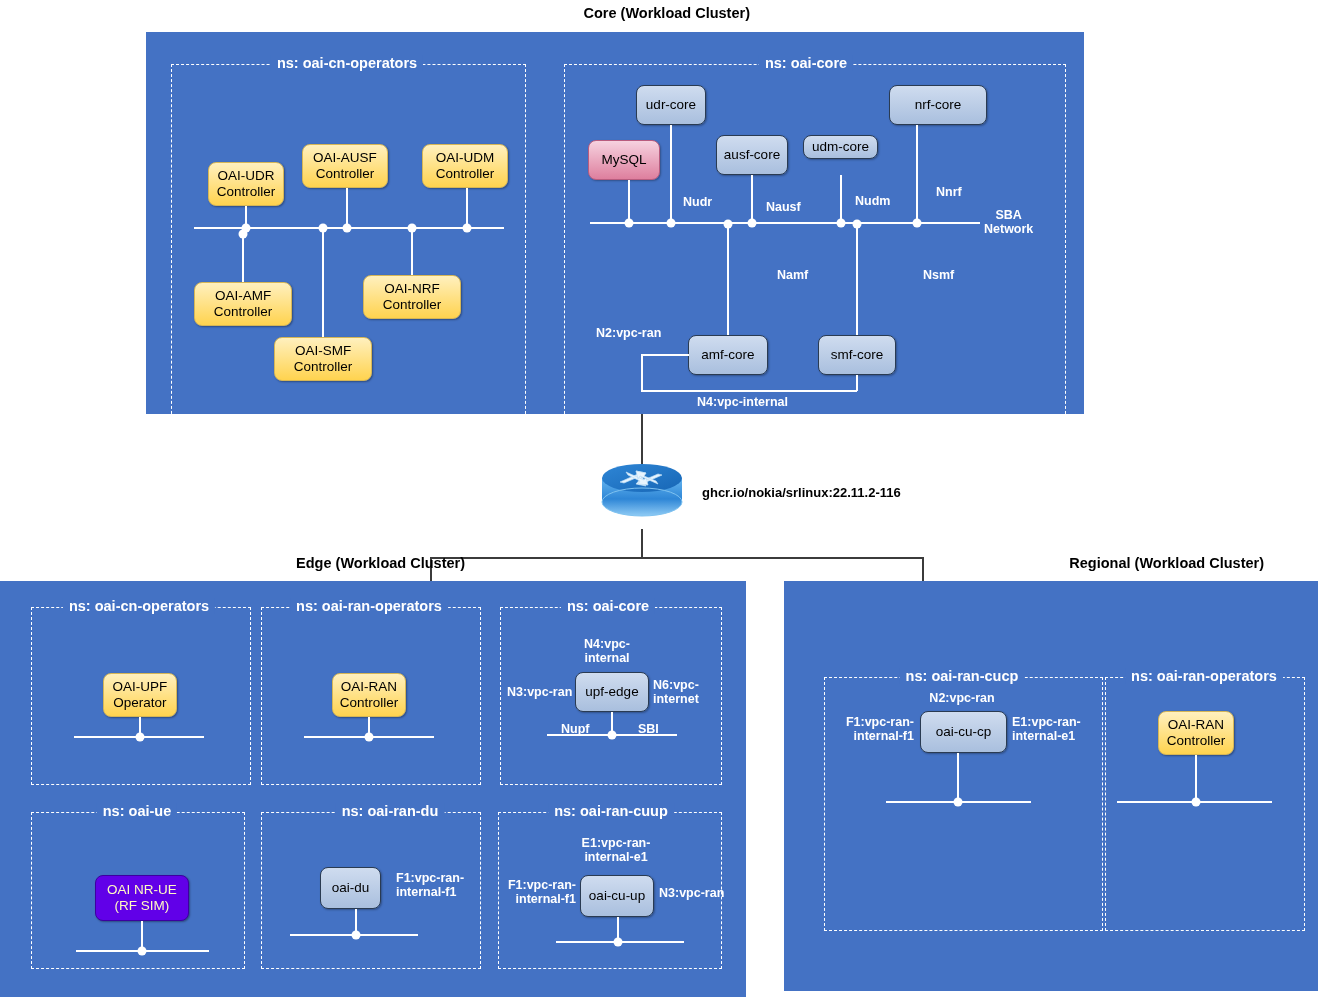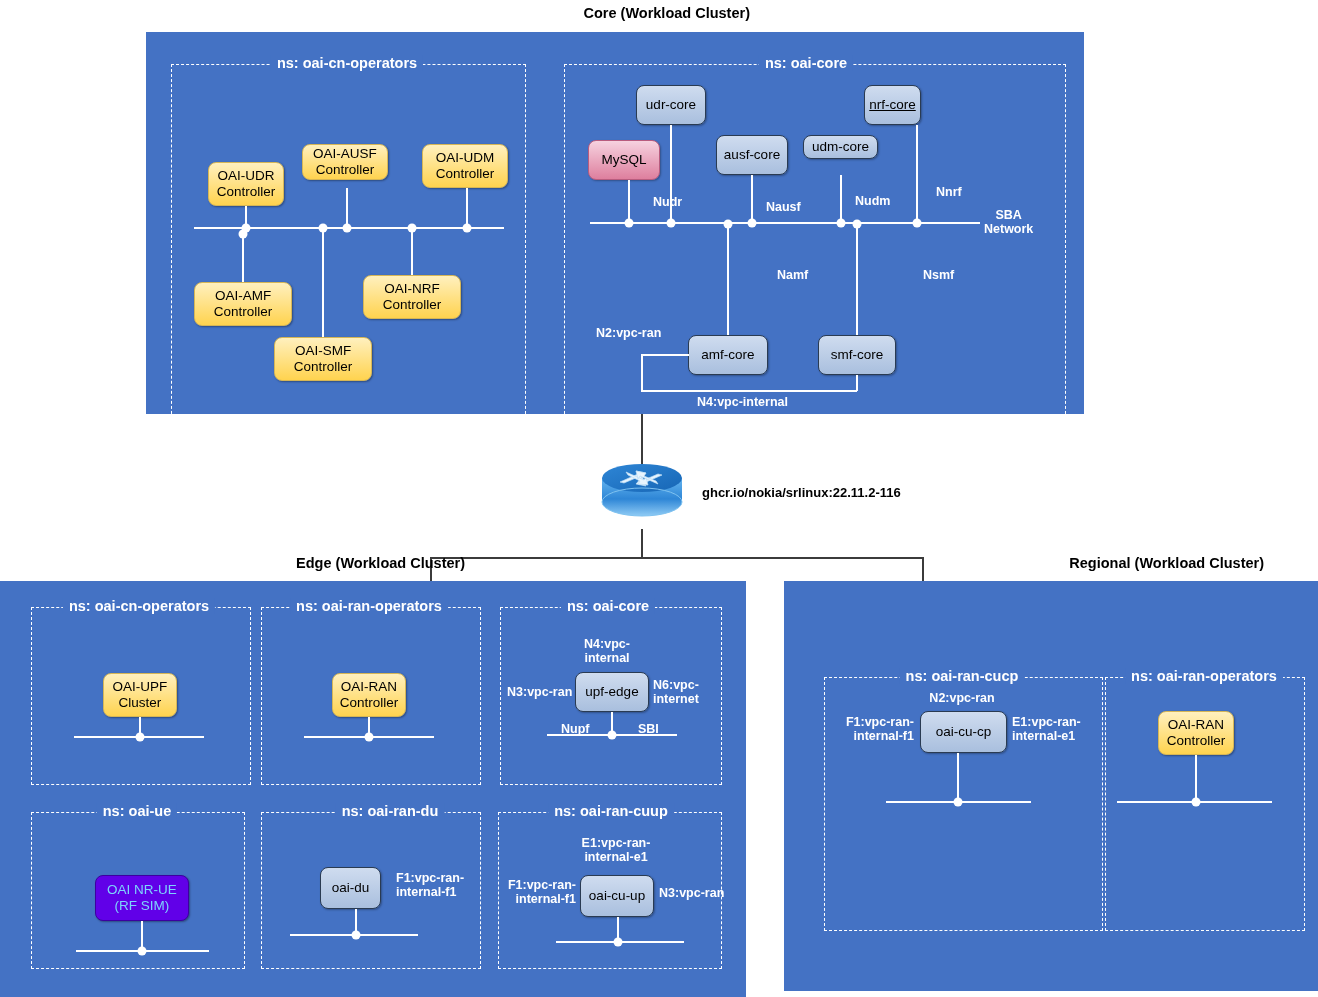--- a/index.html
+++ b/index.html
@@ -16,21 +16,21 @@
 
   
   .node{position:absolute;box-sizing:border-box;display:flex;align-items:center;justify-content:center;
         text-align:center;line-height:1.15;border-radius:8px;font-size:13.5px;color:#000;}
   .node.ctrl{background:linear-gradient(180deg,#FFF0BE 0%,#FFD34F 100%);border:1.3px solid #D6B656;
         box-shadow:1px 1px 2px rgba(0,0,0,.35);}
   .node.pod{background:linear-gradient(180deg,#CFDCEF 0%,#A9BFDE 100%);border:1.7px solid #2A3B52;
         box-shadow:1px 1px 2px rgba(0,0,0,.3);}
   .node.db{background:linear-gradient(180deg,#F6D2DF 0%,#DE7F9E 100%);border:1.3px solid #B85C7E;
         box-shadow:1px 1px 2px rgba(0,0,0,.3);}
-  .node.ue{background:#6100E8;border:1.4px solid #3C00A0;color:#7dd3fc;
+  .node.ue{background:#6100E8;border:1.4px solid #3C00A0;color:#fef9c3;
         box-shadow:1px 1px 2px rgba(0,0,0,.35);}
 
   
   .bus{position:absolute;height:2px;background:#ffffff;}
   .vline{position:absolute;width:2px;background:#ffffff;}
   .hline{position:absolute;height:2px;background:#ffffff;}
   .dot{position:absolute;width:9px;height:9px;border-radius:50%;background:#ffffff;
        transform:translate(-50%,-50%);}
   .ifl{position:absolute;color:#ffffff;font-weight:bold;font-size:12.5px;white-space:nowrap;line-height:1.15;}
   .ifl.c{text-align:center;transform:translateX(-50%);}
@@ -58,21 +58,21 @@
 
     <div class="bus" style="left:48px;top:195px;width:310px;"></div>
 
     <div class="node ctrl" style="left:62px;top:130px;width:76px;height:44px;">
       <span style="white-space:pre-line">OAI-UDR
 Controller</span>
     </div>
     <div class="vline" style="left:99px;top:174px;height:22px;"></div>
     <div class="dot" style="left:100px;top:196px;"></div>
 
-    <div class="node ctrl" style="left:156px;top:112px;width:86px;height:36px;">
+    <div class="node ctrl" style="left:156px;top:112px;width:86px;height:44px;">
       <span style="white-space:pre-line">OAI-AUSF
 Controller</span>
     </div>
     <div class="vline" style="left:200px;top:156px;height:40px;"></div>
     <div class="dot" style="left:201px;top:196px;"></div>
 
     <div class="node ctrl" style="left:276px;top:112px;width:86px;height:44px;">
       <span style="white-space:pre-line">OAI-UDM
 Controller</span>
     </div>
@@ -111,37 +111,37 @@
       <span>MySQL</span>
     </div>
     <div class="vline" style="left:482px;top:148px;height:42px;"></div>
     <div class="dot" style="left:483px;top:191px;"></div>
 
     <div class="node pod" style="left:490px;top:53px;width:70px;height:40px;">
       <span>udr-core</span>
     </div>
     <div class="vline" style="left:524px;top:93px;height:97px;"></div>
     <div class="dot" style="left:525px;top:191px;"></div>
-    <div class="ifl" style="left:507px;top:163px;">Nudr</div>
+    <div class="ifl" style="left:537px;top:163px;">Nudr</div>
 
     <div class="node pod" style="left:570px;top:103px;width:72px;height:40px;">
       <span>ausf-core</span>
     </div>
     <div class="vline" style="left:605px;top:143px;height:47px;"></div>
     <div class="dot" style="left:606px;top:191px;"></div>
     <div class="ifl" style="left:620px;top:168px;">Nausf</div>
 
     <div class="node pod" style="left:657px;top:103px;width:75px;height:24px;">
       <span>udm-core</span>
     </div>
     <div class="vline" style="left:694px;top:143px;height:47px;"></div>
     <div class="dot" style="left:695px;top:191px;"></div>
     <div class="ifl" style="left:709px;top:162px;">Nudm</div>
 
-    <div class="node pod" style="left:718px;top:53px;width:57px;height:40px;text-decoration:underline;">
+    <div class="node pod" style="left:743px;top:53px;width:98px;height:40px;">
       <span>nrf-core</span>
     </div>
     <div class="vline" style="left:770px;top:93px;height:97px;"></div>
     <div class="dot" style="left:771px;top:191px;"></div>
     <div class="ifl" style="left:790px;top:153px;">Nnrf</div>
 
     <div class="node pod" style="left:542px;top:303px;width:80px;height:40px;">
       <span>amf-core</span>
     </div>
     <div class="vline" style="left:581px;top:191px;height:112px;"></div>
@@ -198,21 +198,21 @@
   <div class="bvline" style="left:922px;top:557px;height:25px;"></div>
 
   <div class="cluster-title" style="left:145px;top:555px;width:320px;">Edge (Workload Cluster)</div>
 
   <div class="cluster" style="left:0px;top:581px;width:746px;height:416px;">
 
     <div class="ns" style="left:31px;top:26px;width:218px;height:176px;"></div>
     <div class="ns-label" style="left:139px;top:17px;">ns: oai-cn-operators</div>
     <div class="node ctrl" style="left:103px;top:92px;width:74px;height:44px;">
       <span style="white-space:pre-line">OAI-UPF
-Cluster</span>
+Operator</span>
     </div>
     <div class="vline" style="left:139px;top:136px;height:20px;"></div>
     <div class="dot" style="left:140px;top:156px;"></div>
     <div class="bus" style="left:74px;top:155px;width:130px;"></div>
 
     <div class="ns" style="left:261px;top:26px;width:218px;height:176px;"></div>
     <div class="ns-label" style="left:369px;top:17px;">ns: oai-ran-operators</div>
     <div class="node ctrl" style="left:332px;top:92px;width:74px;height:44px;">
       <span style="white-space:pre-line">OAI-RAN
 Controller</span>

